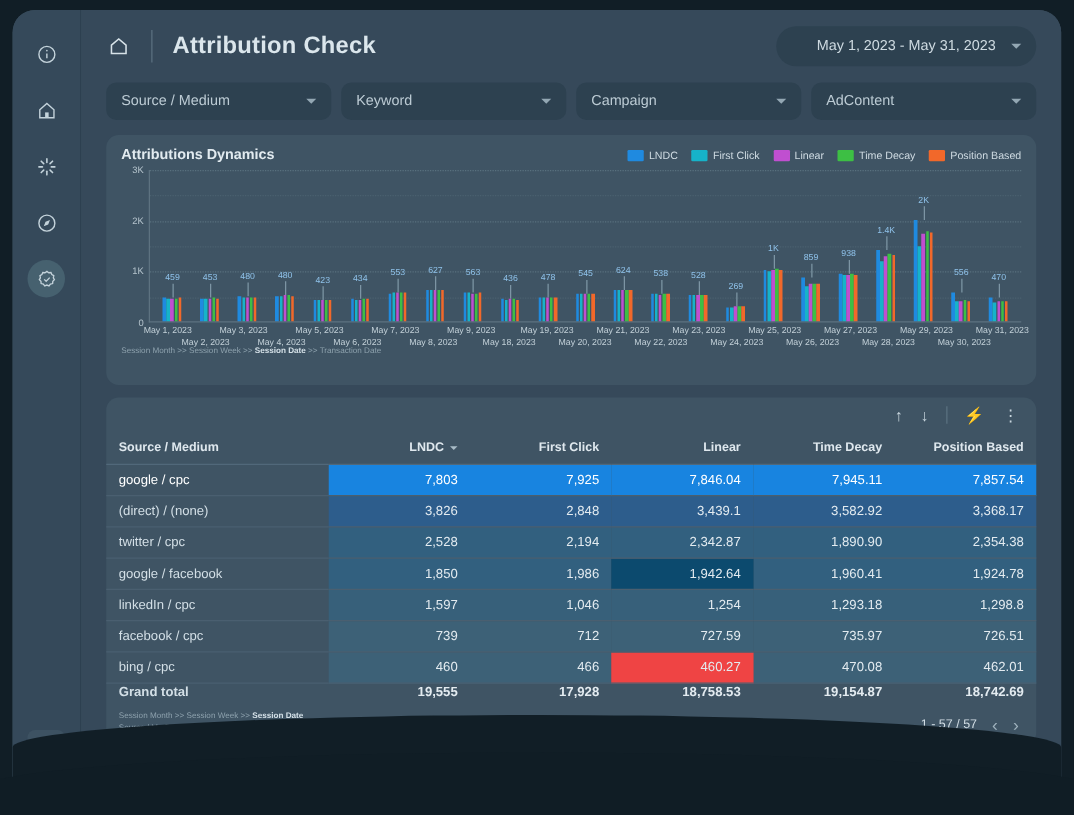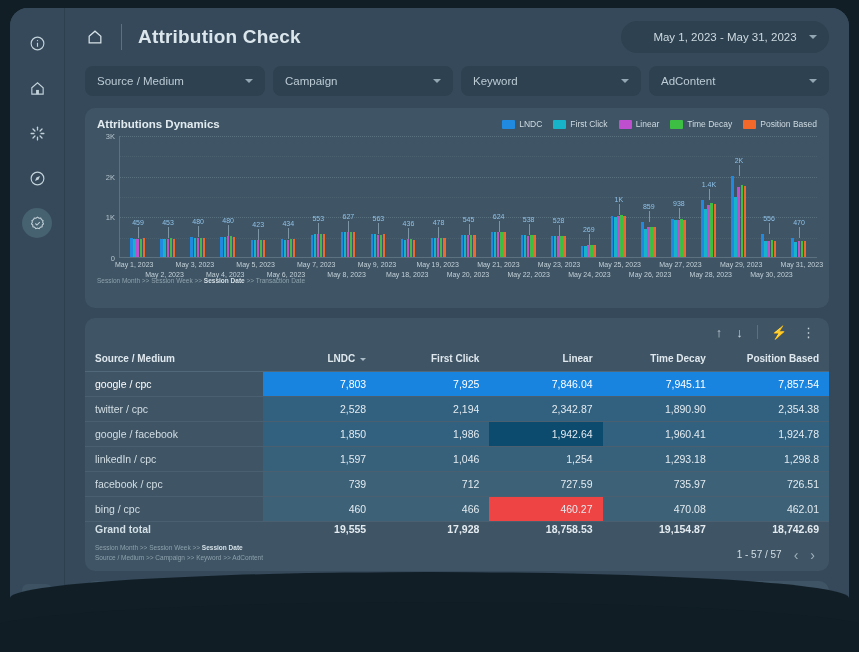--- a/index.html
+++ b/index.html
@@ -292,25 +292,25 @@
           <span class="caret"></span>
         </div>
       </div>
 
       <div class="filters">
         <div class="filter">
           <span>Source / Medium</span>
           <span class="caret"></span>
         </div>
         <div class="filter">
+          <span>Keyword</span>
+          <span class="caret"></span>
+        </div>
+        <div class="filter">
           <span>Campaign</span>
-          <span class="caret"></span>
-        </div>
-        <div class="filter">
-          <span>Keyword</span>
           <span class="caret"></span>
         </div>
         <div class="filter">
           <span>AdContent</span>
           <span class="caret"></span>
         </div>
       </div>
 
       <div class="card chart-card">
         <div class="chart-head">
@@ -617,20 +617,28 @@
           <tbody id="main-body">
               <tr>
                 <td class="first" style="color: rgb(255, 255, 255);">google / cpc</td>
                 <td style="background: rgb(24, 132, 224); color: rgb(255, 255, 255);">7,803</td>
                 <td style="background: rgb(24, 132, 224); color: rgb(255, 255, 255);">7,925</td>
                 <td style="background: rgb(24, 132, 224); color: rgb(255, 255, 255);">7,846.04</td>
                 <td style="background: rgb(24, 132, 224); color: rgb(255, 255, 255);">7,945.11</td>
                 <td style="background: rgb(24, 132, 224); color: rgb(255, 255, 255);">7,857.54</td>
               </tr>
               <tr>
+                <td class="first">(direct) / (none)</td>
+                <td style="background: rgb(45, 93, 140);">3,826</td>
+                <td style="background: rgb(45, 93, 140);">2,848</td>
+                <td style="background: rgb(45, 93, 140);">3,439.1</td>
+                <td style="background: rgb(45, 93, 140);">3,582.92</td>
+                <td style="background: rgb(45, 93, 140);">3,368.17</td>
+              </tr>
+              <tr>
                 <td class="first">twitter / cpc</td>
                 <td style="background: rgb(50, 96, 127);">2,528</td>
                 <td style="background: rgb(50, 96, 127);">2,194</td>
                 <td style="background: rgb(50, 96, 127);">2,342.87</td>
                 <td style="background: rgb(50, 96, 127);">1,890.90</td>
                 <td style="background: rgb(50, 96, 127);">2,354.38</td>
               </tr>
               <tr>
                 <td class="first">google / facebook</td>
                 <td style="background: rgb(50, 96, 127);">1,850</td>

